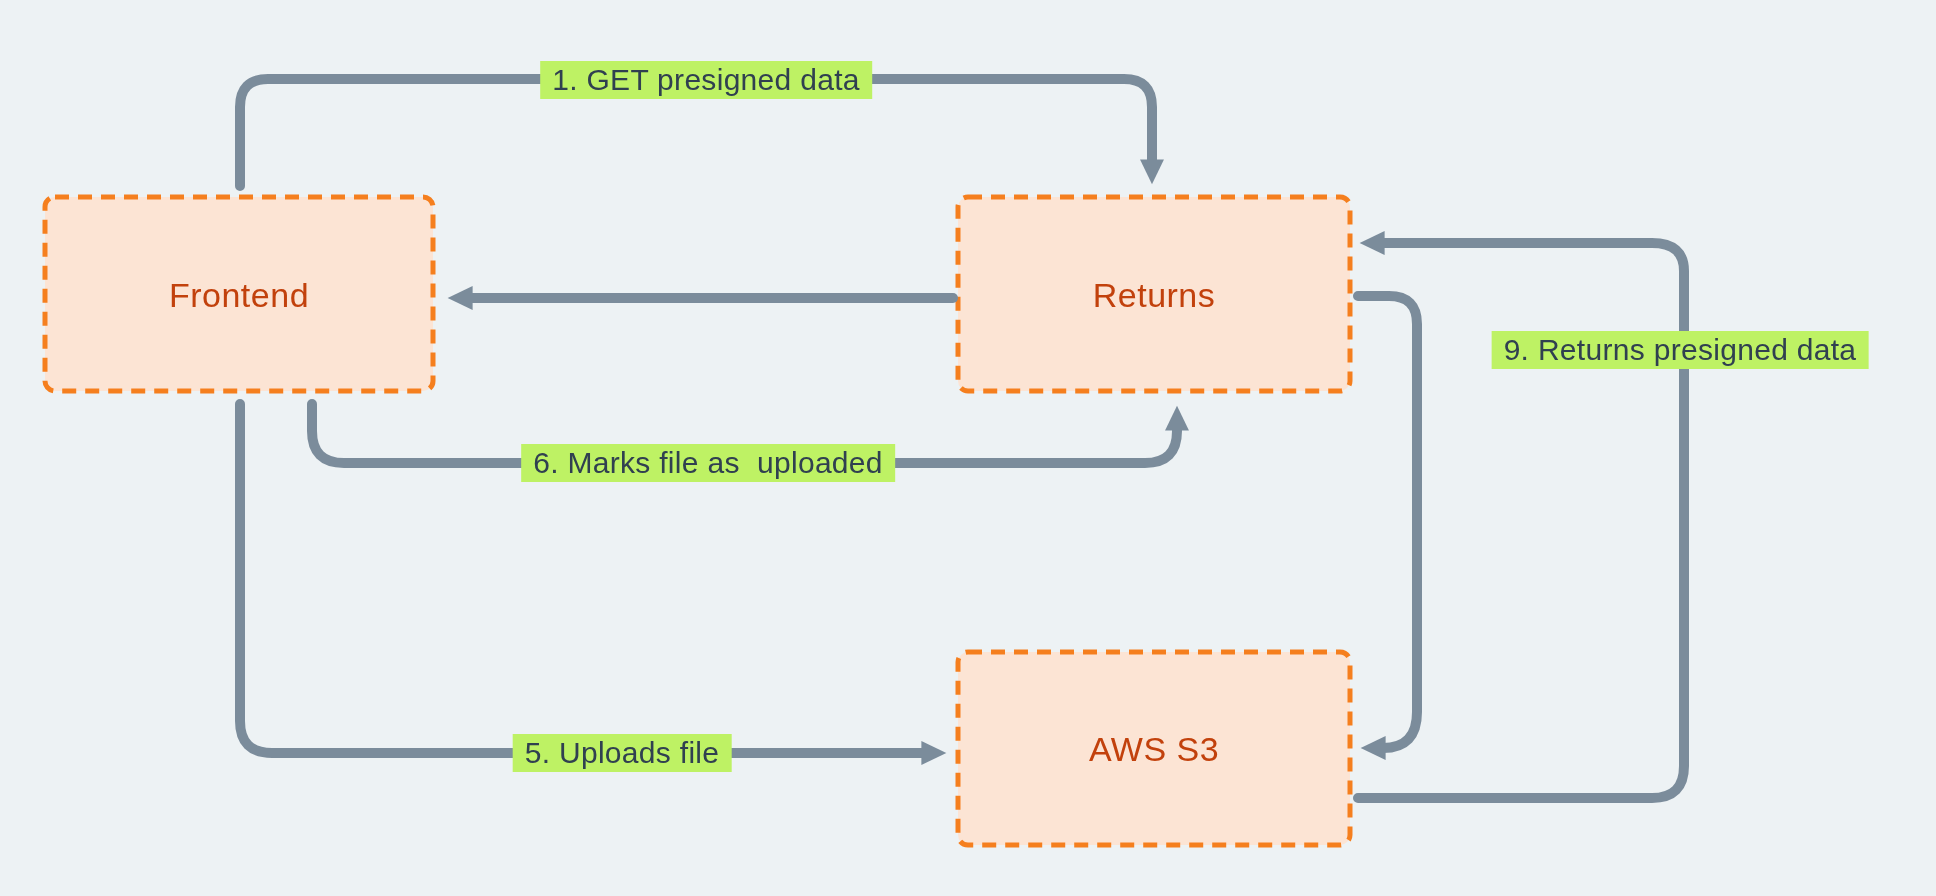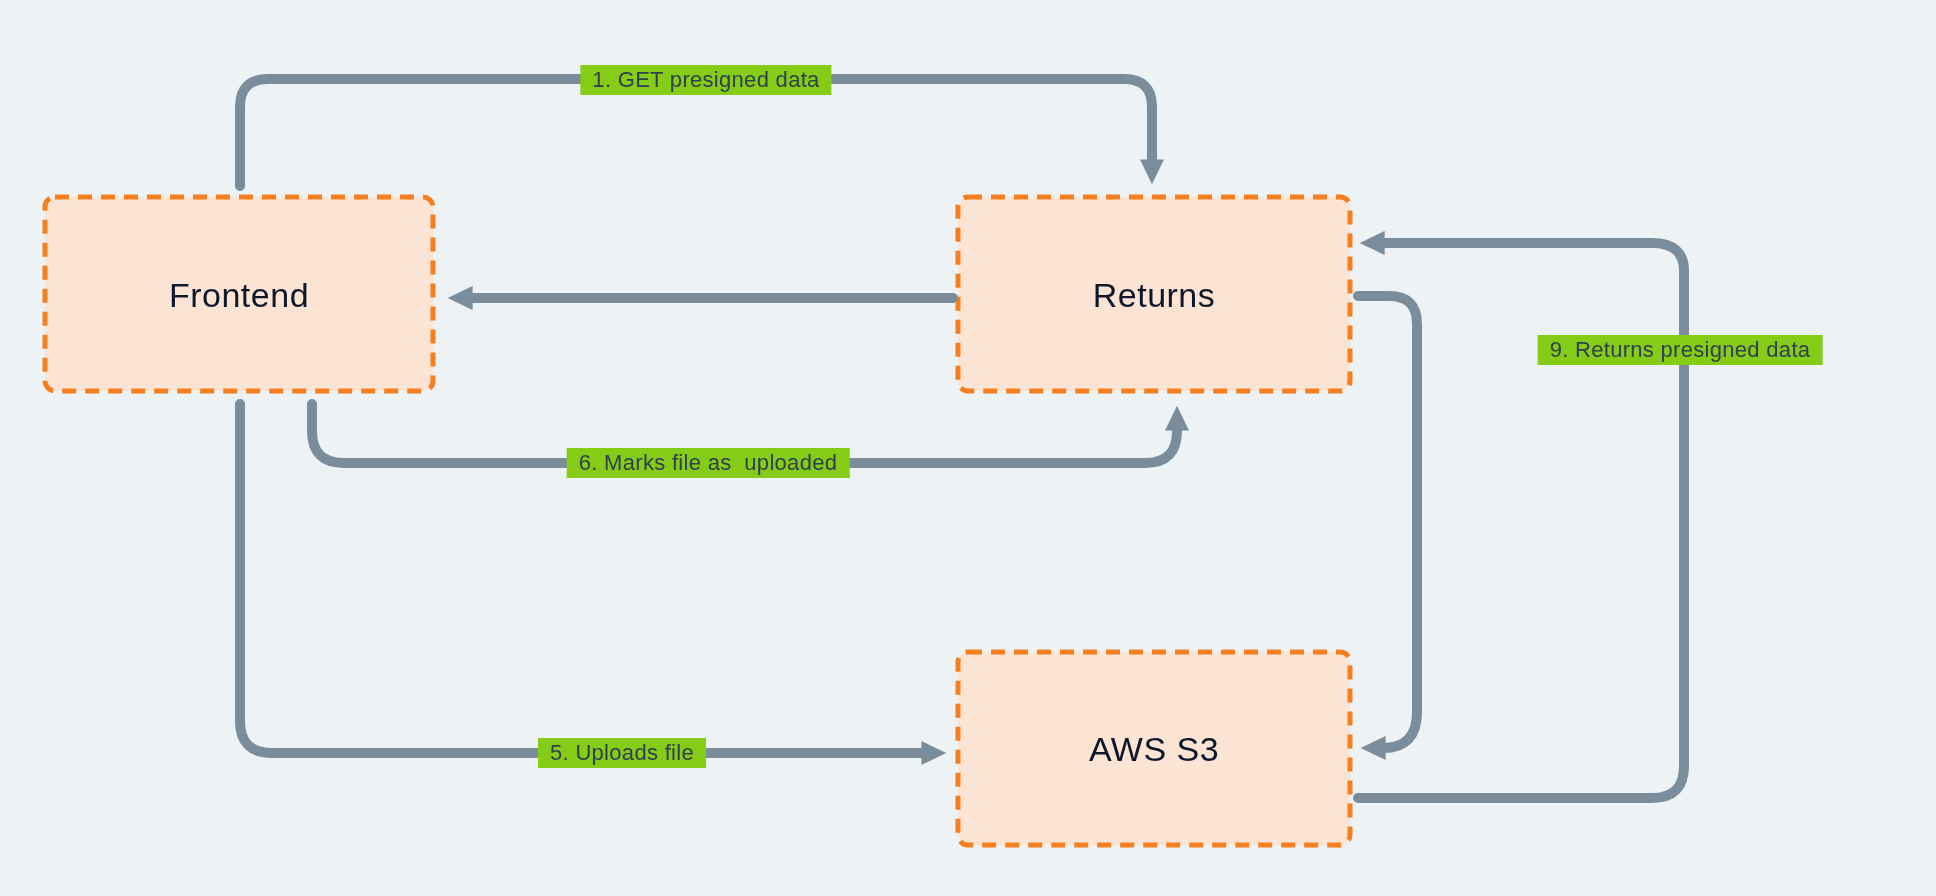--- a/index.html
+++ b/index.html
@@ -17,31 +17,31 @@
   }
   .canvas svg {
     position: absolute;
     left: 0;
     top: 0;
   }
   .node-label {
     position: absolute;
     transform: translate(-50%, -50%);
     font-size: 34px;
-    color: #0f172a;
+    color: #c2410c;
     letter-spacing: 0.5px;
     white-space: pre;
     z-index: 3;
   }
   .edge-label {
     position: absolute;
     transform: translate(-50%, -50%);
-    font-size: 22px;
+    font-size: 30px;
     color: #304050;
-    background: #84cc16;
+    background: #bef264;
     padding: 2px 12px;
     letter-spacing: 0.3px;
     white-space: pre;
     z-index: 2;
   }
 </style>
 </head>
 <body>
 
 <div class="canvas">

